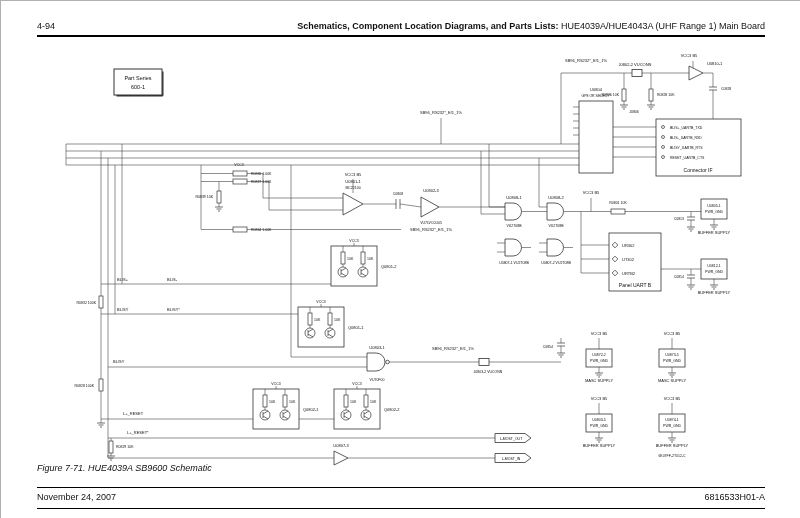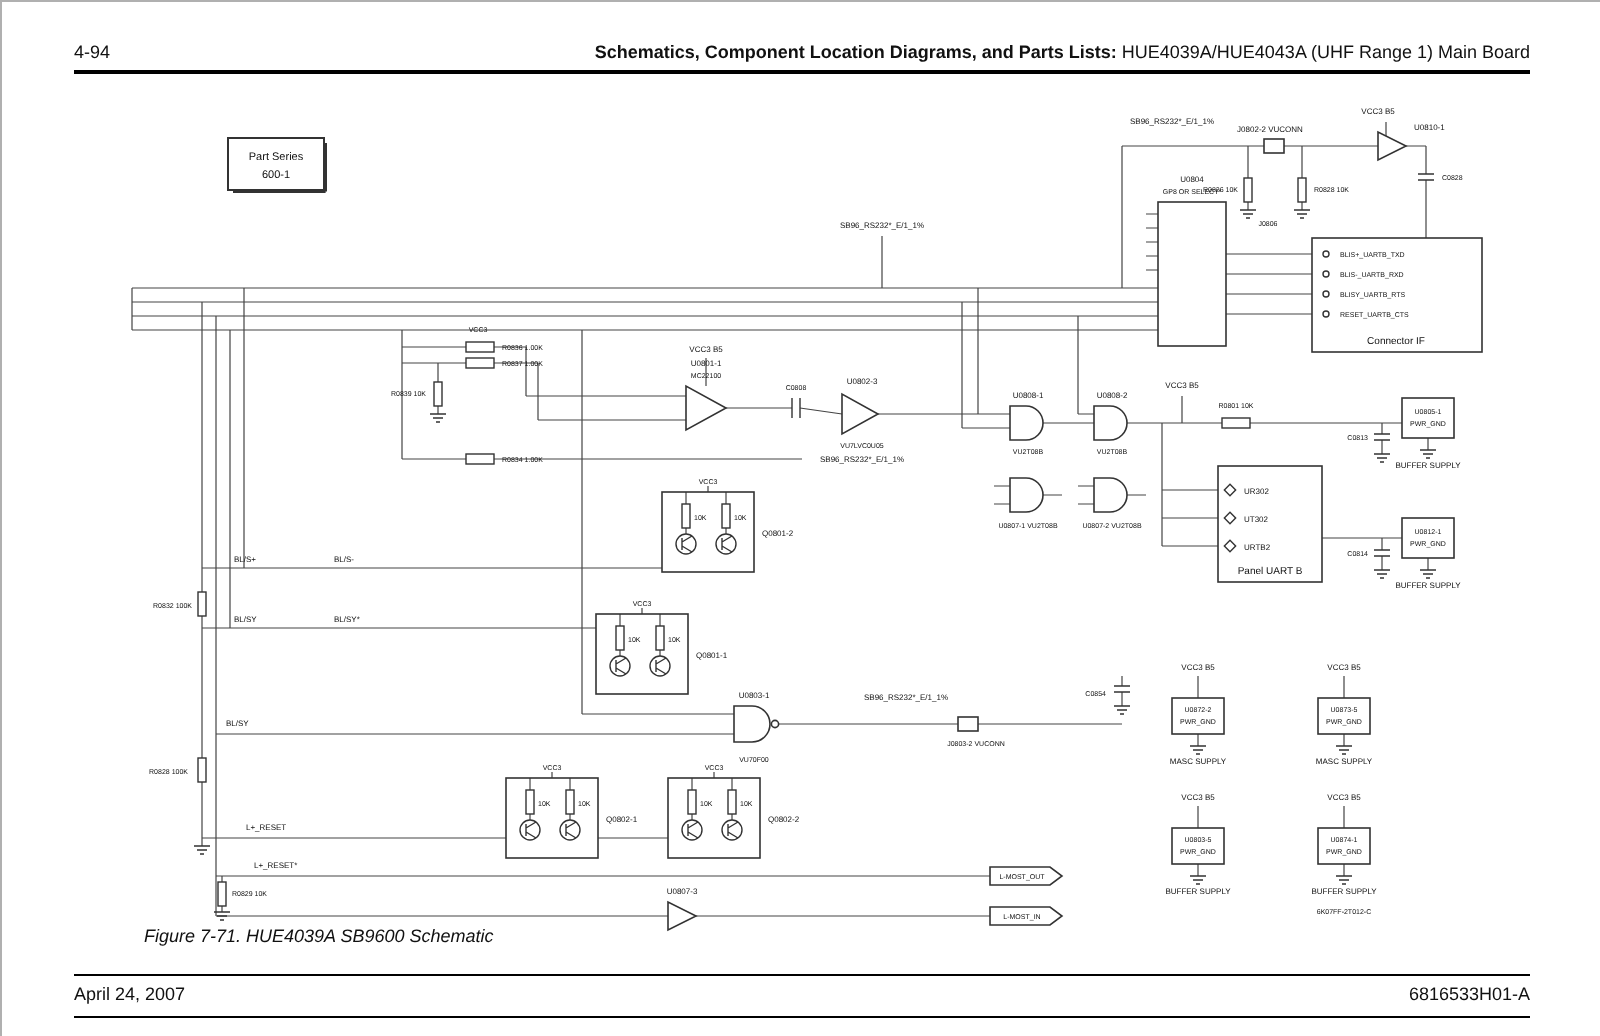--- a/index.html
+++ b/index.html
@@ -5,21 +5,21 @@
   html,body{margin:0;padding:0;background:#d8d8d8;}
   .page{position:relative;width:800px;height:518px;background:#ffffff;border:1px solid #b0b0b0;
         font-family:"Liberation Sans",sans-serif;color:#111;overflow:hidden;}
   .header{position:absolute;top:20px;left:36px;right:36px;display:flex;
           justify-content:space-between;align-items:baseline;font-size:9px;}
   .header .title{text-align:center;white-space:nowrap;}
   .rule{position:absolute;left:36px;right:36px;background:#000;}
   .rule-top{top:34px;height:2px;}
   .rule-b1{top:486px;height:1px;}
   .rule-b2{top:507px;height:1px;}
-  .caption{position:absolute;left:36px;top:462px;font-size:9px;font-style:italic;margin-left:35px;}
+  .caption{position:absolute;left:36px;top:462px;font-size:9px;font-style:italic;}
   .footer{position:absolute;top:491px;left:36px;right:36px;display:flex;
           justify-content:space-between;font-size:9px;}
   svg.schem{position:absolute;left:0;top:0;}
   svg.schem text{font-family:"Liberation Sans",sans-serif;fill:#111;}
 </style>
 </head>
 <body>
 
 <div class="page">
 
@@ -283,18 +283,18 @@
         <text x="671" y="426" font-size="3.5" text-anchor="middle">PWR_GND</text>
         <text x="671" y="446" font-size="4" text-anchor="middle">BUFFER SUPPLY</text>
         <text x="671" y="456" font-size="3.5" text-anchor="middle">6K07FF-2T012-C</text>
       </g>
   </svg>
 
   <div class="caption">Figure 7-71. HUE4039A SB9600 Schematic</div>
 
   <div class="rule rule-b1"></div>
   <div class="footer">
-    <span>April 24, 2007</span>
+    <span>November 24, 2007</span>
     <span>6816533H01-A</span>
   </div>
   <div class="rule rule-b2"></div>
 
 </div>
 
 </body></html>

